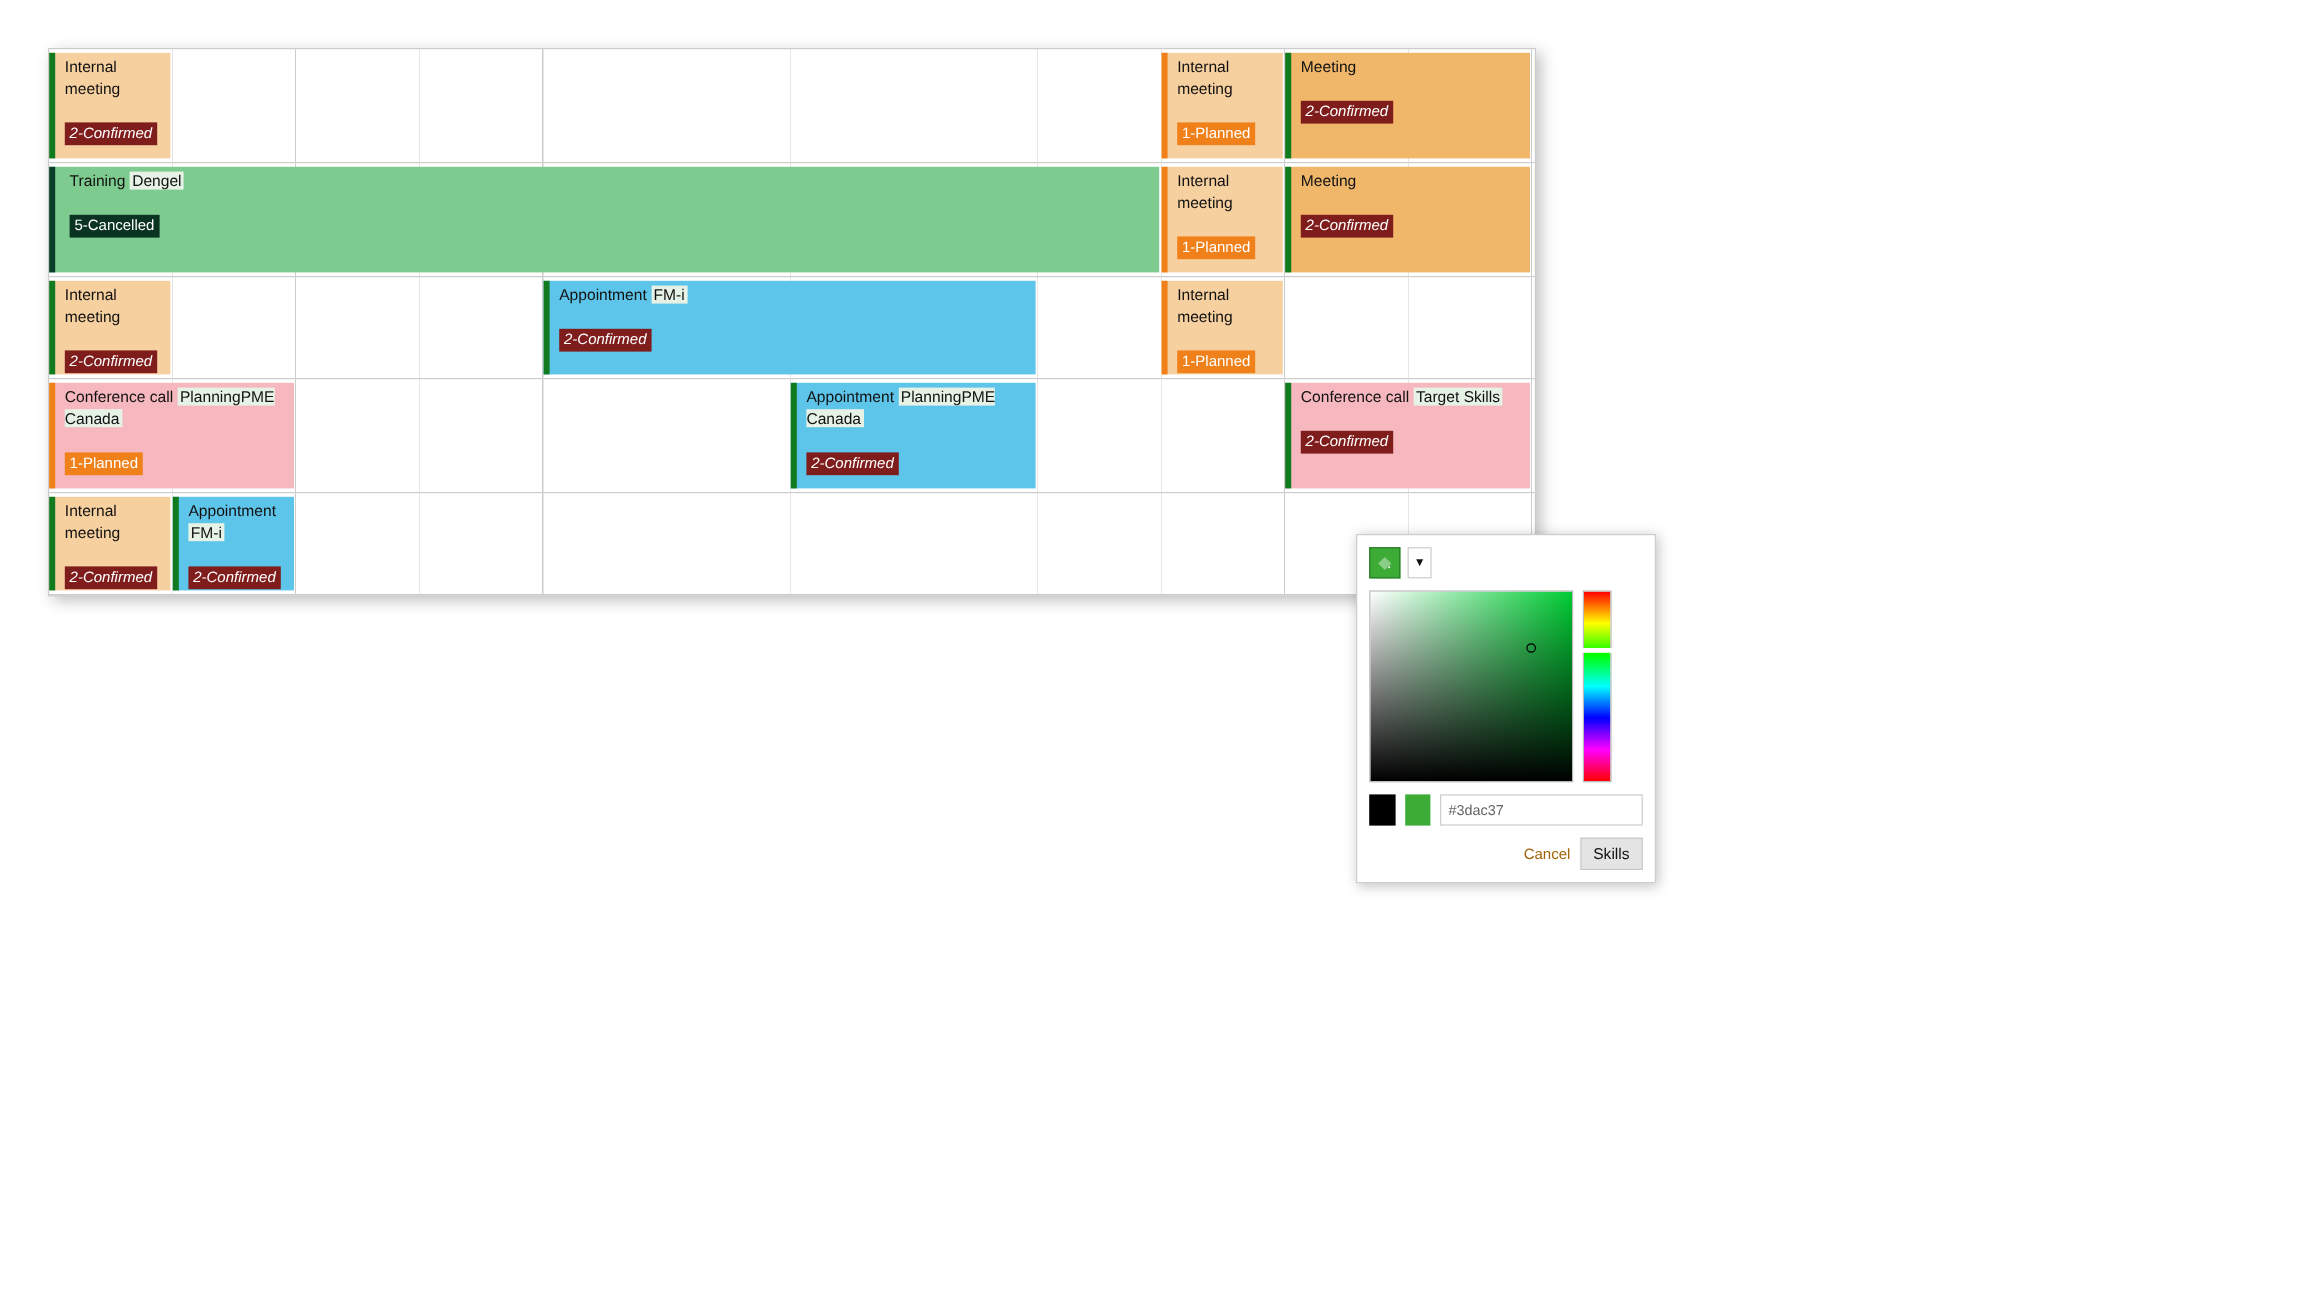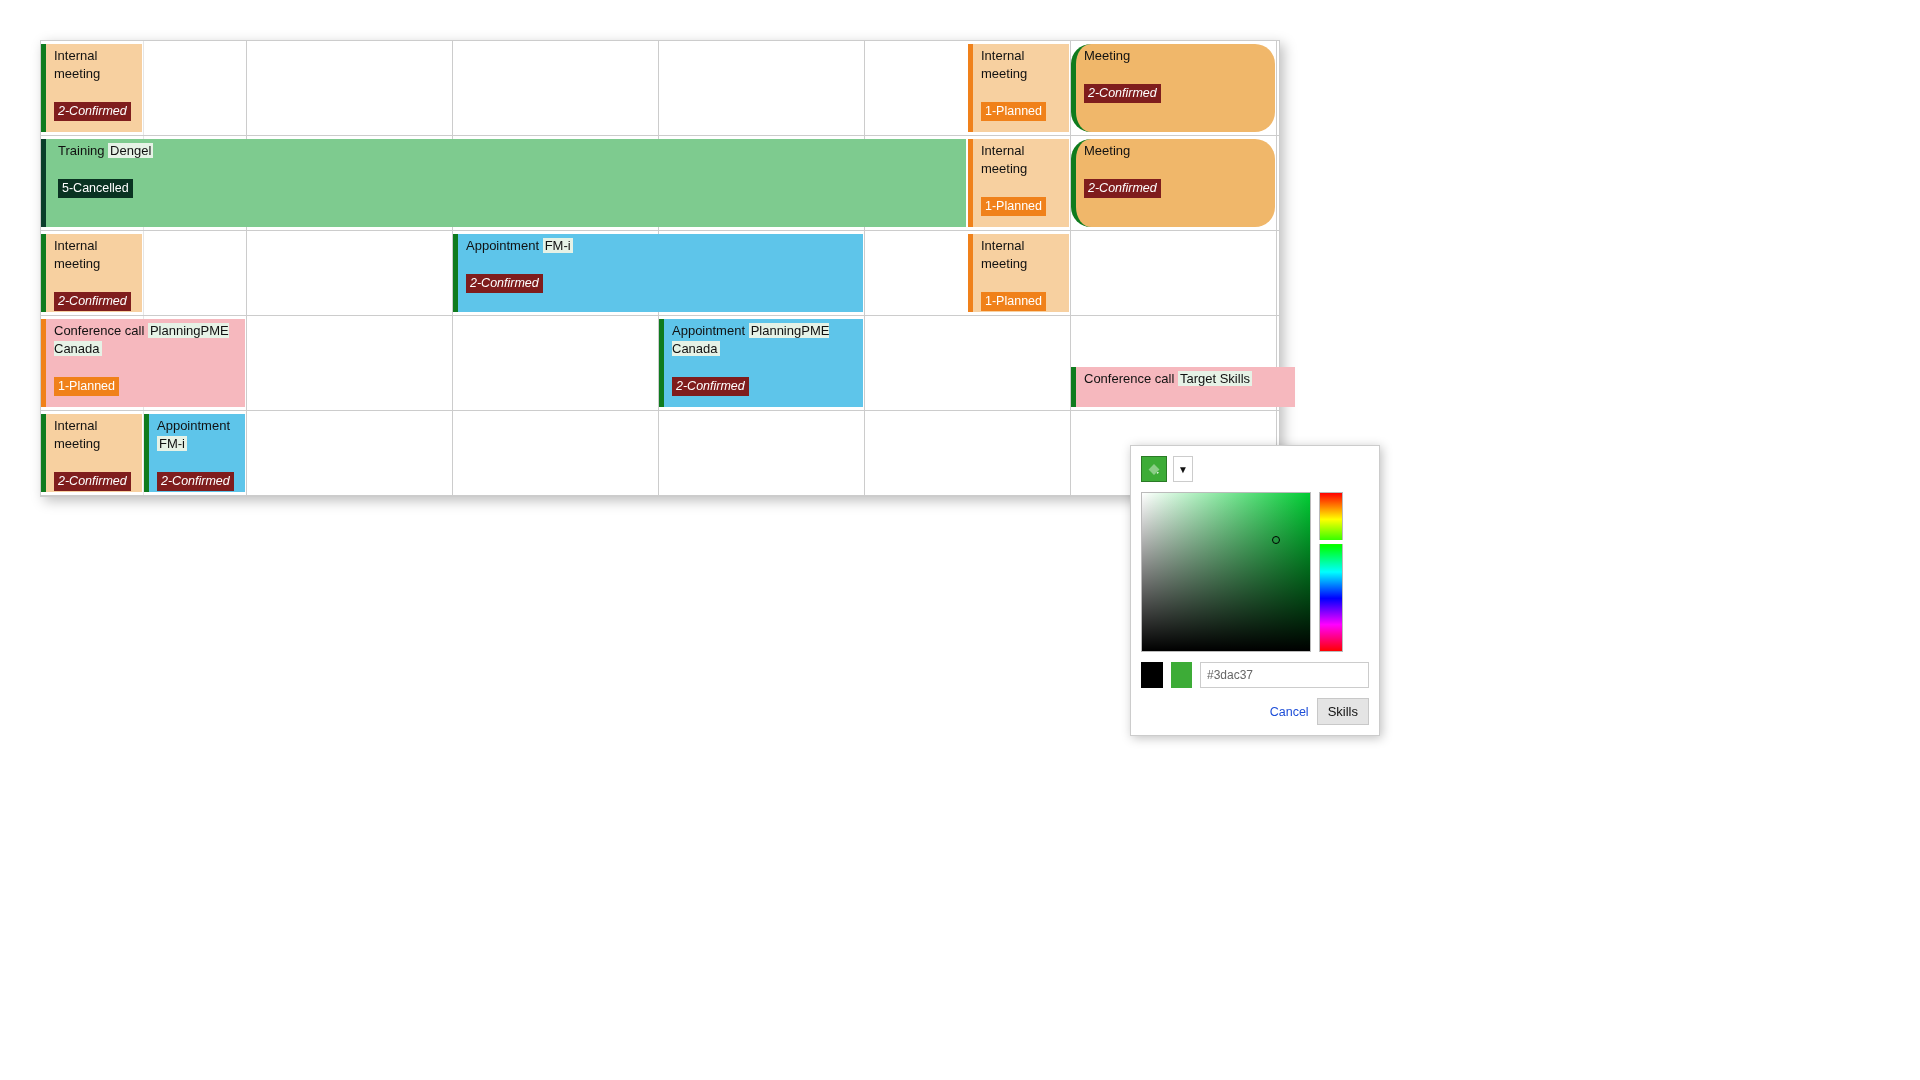--- a/index.html
+++ b/index.html
@@ -54,21 +54,21 @@
     padding: 1px 4px;
     margin-top: 2px;
     font-size: 12.5px;
     color: #fff;
   }
   .st-confirmed { background: #7f1d1d; font-style: italic; }
   .st-planned   { background: #f0811a; }
   .st-cancelled { background: #0a3322; color:#fff; }
 
   .ev-orange { background: #f7d0a0; border-left-color: #0f7b1e; }
-  .ev-orange2{ background: #f0b76a; border-left-color: #0f7b1e; border-radius: 20px; }
+  .ev-orange2{ background: #f0b76a; border-left-color: #0f7b1e; }
   .ev-orange-planned { background: #f7d0a0; border-left-color: #f0811a; }
   .ev-green  { background: #7ecb8f; border-left-color: #0a3d2a; padding-left: 12px; }
   .ev-blue   { background: #5ec5ea; border-left-color: #0f7b1e; }
   .ev-blue-planned { background: #5ec5ea; border-left-color: #f0811a; }
   .ev-pink   { background: #f6b8be; border-left-color: #f0811a; }
   .ev-pink-green { background: #f6b8be; border-left-color: #0f7b1e; }
 
   
   .picker {
     position: absolute;
@@ -125,21 +125,21 @@
     border:2px solid #fff; top:30%;
   }
   .picker-row2 { display:flex; gap:8px; margin-top:10px; align-items:flex-start; }
   .sw-black { width:40px; height:26px; background:#000; }
   .sw-cur   { width:40px; height:26px; background:#3dac37; }
   .hex-in {
     flex:1; height:26px; border:1px solid #ccc; padding:0 6px;
     font-size:12px; color:#666;
   }
   .picker-actions { display:flex; justify-content:flex-end; gap:8px; margin-top:10px; align-items:center;}
-  .btn-cancel { color:#1d4ed8; cursor:pointer; font-size:12.5px; }
+  .btn-cancel { color:#a16207; cursor:pointer; font-size:12.5px; }
   .btn-choose {
     background:#e4e4e4; border:1px solid #c8c8c8; padding:5px 10px;
     cursor:pointer; font-size:13px;
   }
 </style>
 </head>
 <body>
 
 <div class="scheduler">
   <div class="row">
@@ -153,21 +153,21 @@
       <div class="event ev-orange2" style="left: 1030px; width: 204px;"><span class="title-line"><span class="title-text">Meeting</span></span><br><span class="status st-confirmed">2-Confirmed</span></div>
     </div>
   <div class="row row-short">
       <div class="event ev-orange" style="left: 0px; width: 101px;"><span class="title-line"><span class="title-text">Internal meeting</span></span><br><span class="status st-confirmed">2-Confirmed</span></div>
       <div class="event ev-blue" style="left: 412px; width: 410px;"><span class="title-line"><span class="title-text">Appointment</span> <span class="detail">FM-i</span></span><br><span class="status st-confirmed">2-Confirmed</span></div>
       <div class="event ev-orange-planned" style="left: 927px; width: 101px;"><span class="title-line"><span class="title-text">Internal meeting</span></span><br><span class="status st-planned">1-Planned</span></div>
     </div>
   <div class="row">
       <div class="event ev-pink" style="left: 0px; width: 204px;"><span class="title-line"><span class="title-text">Conference call</span> <span class="detail">PlanningPME Canada</span></span><br><span class="status st-planned">1-Planned</span></div>
       <div class="event ev-blue" style="left: 618px; width: 204px;"><span class="title-line"><span class="title-text">Appointment</span> <span class="detail">PlanningPME Canada</span></span><br><span class="status st-confirmed">2-Confirmed</span></div>
-      <div class="event ev-pink-green" style="left: 1030px; width: 224px; margin-top: 48px;"><span class="title-line"><span class="title-text">Conference call</span> <span class="detail">Target Skills</span></span><br><span class="status st-confirmed">2-Confirmed</span></div>
+      <div class="event ev-pink-green" style="left: 1030px; width: 204px;"><span class="title-line"><span class="title-text">Conference call</span> <span class="detail">Target Skills</span></span><br><span class="status st-confirmed">2-Confirmed</span></div>
     </div>
   <div class="row row-short">
       <div class="event ev-orange" style="left: 0px; width: 101px;"><span class="title-line"><span class="title-text">Internal meeting</span></span><br><span class="status st-confirmed">2-Confirmed</span></div>
       <div class="event ev-blue" style="left: 103px; width: 101px;"><span class="title-line"><span class="title-text">Appointment</span> <span class="detail">FM-i</span></span><br><span class="status st-confirmed">2-Confirmed</span></div>
     </div>
 </div>
 
 <div class="picker">
   <div class="picker-head">
     <div class="swatch-btn">

